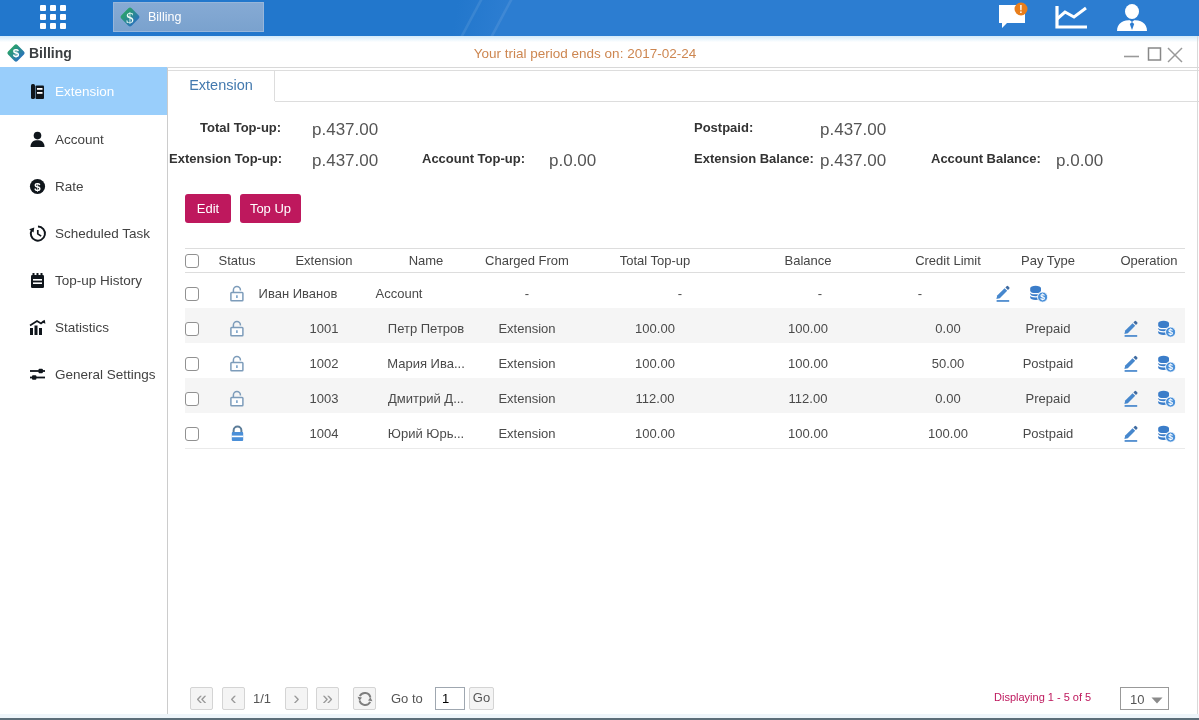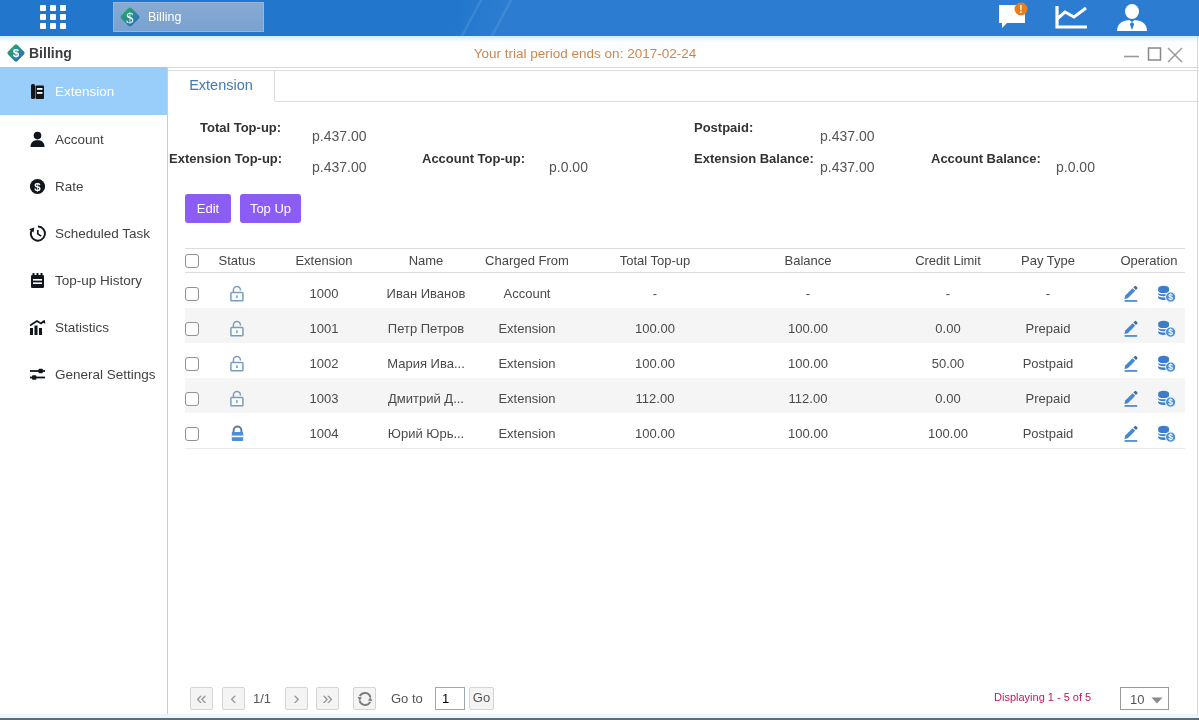--- a/index.html
+++ b/index.html
@@ -24,22 +24,22 @@
 #sidebar { position:absolute; left:0; top:68px; width:168px; height:646px; background:#fff; border-right:1px solid #ccc; }
 .sideitem { position:absolute; left:0; width:167px; height:47px; display:flex; align-items:center; font-size:13.5px; color:#424242; }
 .sideitem .ic { width:17px; height:17px; margin-left:29px; margin-right:9px; flex:none; }
 .sideitem.sel { background:#99cefb; color:#fff; }
 
 #content { position:absolute; left:168px; top:68px; width:1031px; height:646px; background:#fff; }
 #tabbar { position:absolute; left:0px; top:2px; width:1031px; height:30px; border-top:1px solid #ddd; }
 #tab1 { position:absolute; left:0px; top:0px; width:107px; height:30px; border-right:1px solid #ddd; color:#4379ae; font-size:14.5px; text-align:center; line-height:29px; background:#fff; }
 #tabline { position:absolute; left:107px; top:30px; width:924px; height:1px; background:#ddd; }
 .lbl { position:absolute; font-size:13px; font-weight:bold; color:#333; }
-.val { position:absolute; font-size:14px; color:#555;margin-top:8px; }
-.btn { position:absolute; top:126px; height:29px; background:#8b5cf6; color:#fff; font-size:13px; border-radius:3px; text-align:center; line-height:29px; }
+.val { position:absolute; font-size:17px; color:#555; }
+.btn { position:absolute; top:126px; height:29px; background:#be185d; color:#fff; font-size:13px; border-radius:3px; text-align:center; line-height:29px; }
 
 #table { position:absolute; left:17px; top:180px; width:1000px; border-bottom:1px solid #eaeaea; }
 .trow { display:flex; width:1000px; }
 .trow > div { flex:none; display:flex; align-items:center; justify-content:center; font-size:13px; color:#4a4a4a; white-space:nowrap; overflow:visible; }
 #thead { height:25px; border-top:1px solid #ddd; border-bottom:1px solid #ddd; }
 #thead > div { color:#454545; }
 .drow { height:35px; } .drow > div { padding-top:6px; }
 .drow.alt { background:#f5f5f5; }
 .c1 { width:29px; justify-content:flex-start !important; }
 .c2 { width:46px; } .c3 { width:128px; } .c4 { width:76px; } .c5 { width:126px; }
@@ -237,21 +237,20 @@
         <div class="c1">
           <span class="cb"></span>
         </div>
         <div class="c2">
           <svg width="16" height="17" viewBox="0 0 16 17">
             <path d="M4.4 7.4 V5 a3.5 3.5 0 0 1 7 0 V5.6" stroke="#7d9cba" stroke-width="1.5" fill="none"></path>
             <rect x="1.9" y="7.5" width="12" height="8.2" rx="0.8" stroke="#7d9cba" stroke-width="1.5" fill="#fdfeff"></rect>
             <line x1="7.9" y1="10.3" x2="7.9" y2="13" stroke="#6f9ac3" stroke-width="1.5"></line>
           </svg>
         </div>
-        <div class="c3">1000</div>
         <div class="c4">Иван Иванов</div>
         <div class="c5">Account</div>
         <div class="c6">-</div>
         <div class="c7">-</div>
         <div class="c8">-</div>
         <div class="c9">-</div>
         <div class="c10" style="gap:18px">
           <svg width="17" height="17" viewBox="0 0 17 17">
             <path d="M3.2 10.6 L10.6 3.2 L13.2 5.8 L5.8 13.2 L2.4 14 Z" fill="#4687cd"></path>
             <path d="M11.4 2.4 l1.2 -1.2 a1.1 1.1 0 0 1 1.6 0 l1 1 a1.1 1.1 0 0 1 0 1.6 l-1.2 1.2 z" fill="#3f6ba1"></path>

